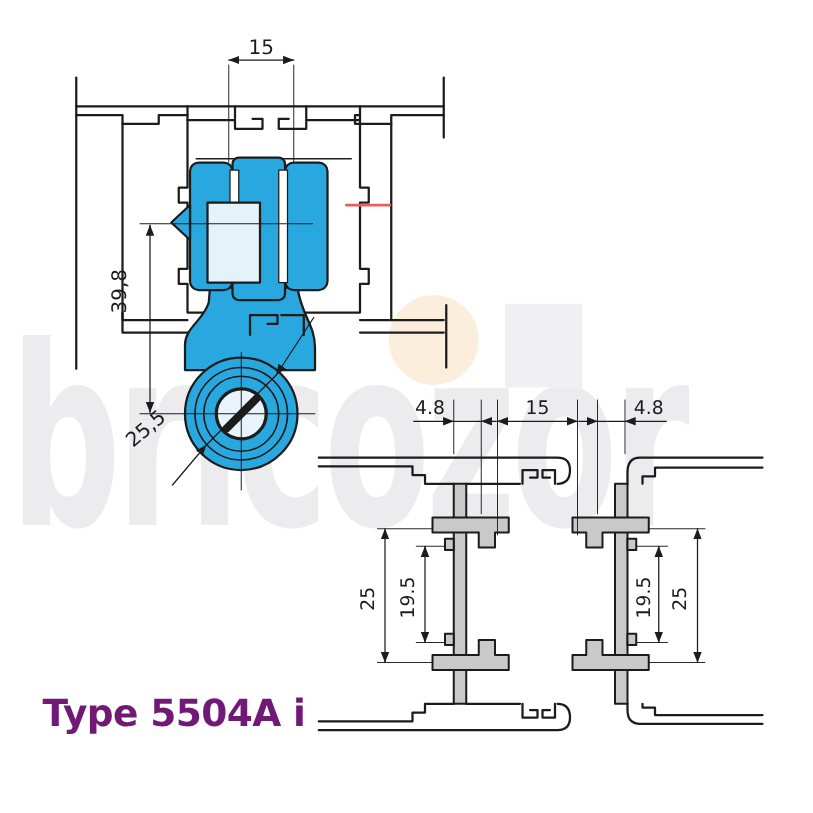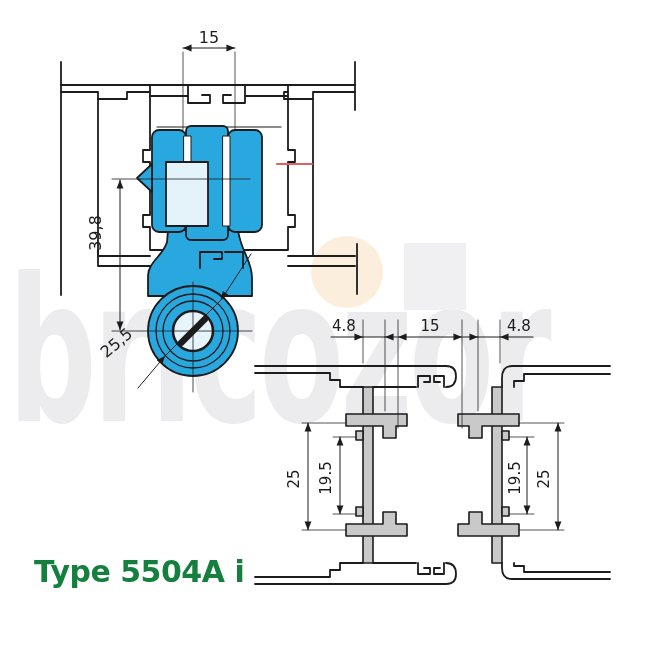--- a/index.html
+++ b/index.html
@@ -8,21 +8,21 @@
   .stage{position:absolute;inset:0;width:650px;height:650px;}
   
   .wm-text{position:absolute;left:8px;top:252px;font-size:200px;line-height:1;font-weight:bold;
            color:#ececee;white-space:nowrap;transform:scaleX(0.62);transform-origin:left top;
            letter-spacing:-6px;user-select:none;}
   .wm-circle{position:absolute;left:311px;top:236px;width:72px;height:72px;border-radius:50%;
              background:#fceedd;}
   .wm-square{position:absolute;left:404px;top:243px;width:62px;height:67px;background:#f0f0f3;}
   
   svg.draw{position:absolute;left:0;top:0;}
-  .title{position:absolute;left:34px;top:554px;font-size:30px;font-weight:bold;color:#15803d;
+  .title{position:absolute;left:34px;top:554px;font-size:30px;font-weight:bold;color:#701a75;
          letter-spacing:-0.5px;}
   text{font-family:"DejaVu Sans","Liberation Sans",sans-serif;fill:#1c1c1c;}
   .dtxt{font-size:15px;}
   .dtxt2{font-size:16px;}
 </style>
 </head>
 <body>
 
 <div class="stage">
 

